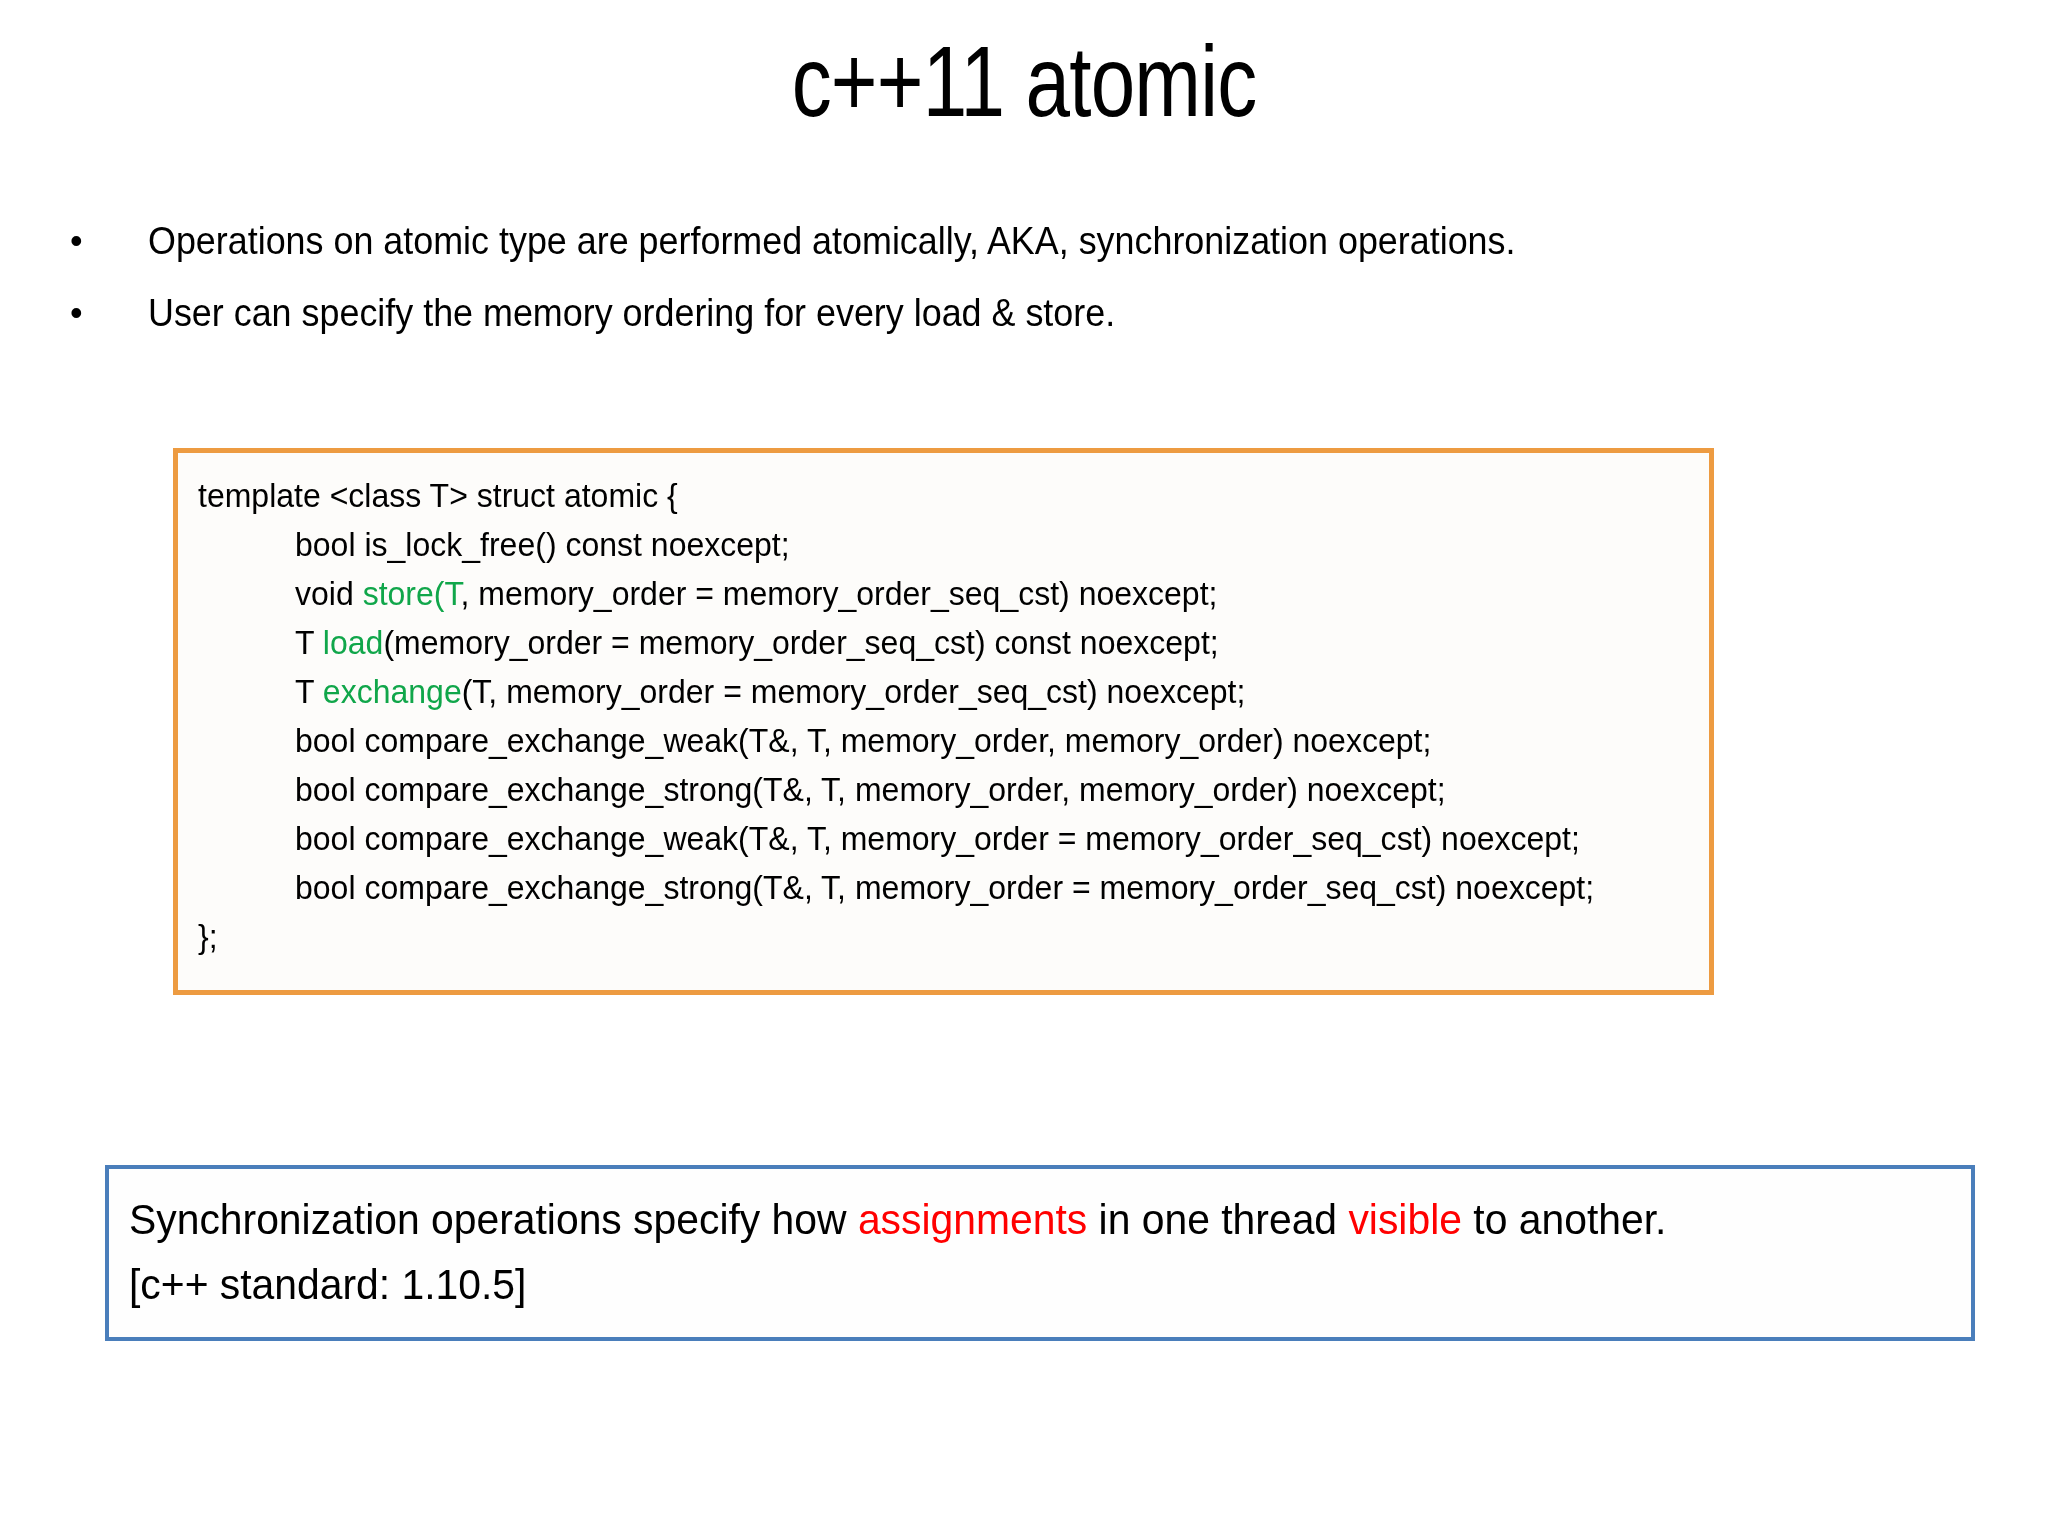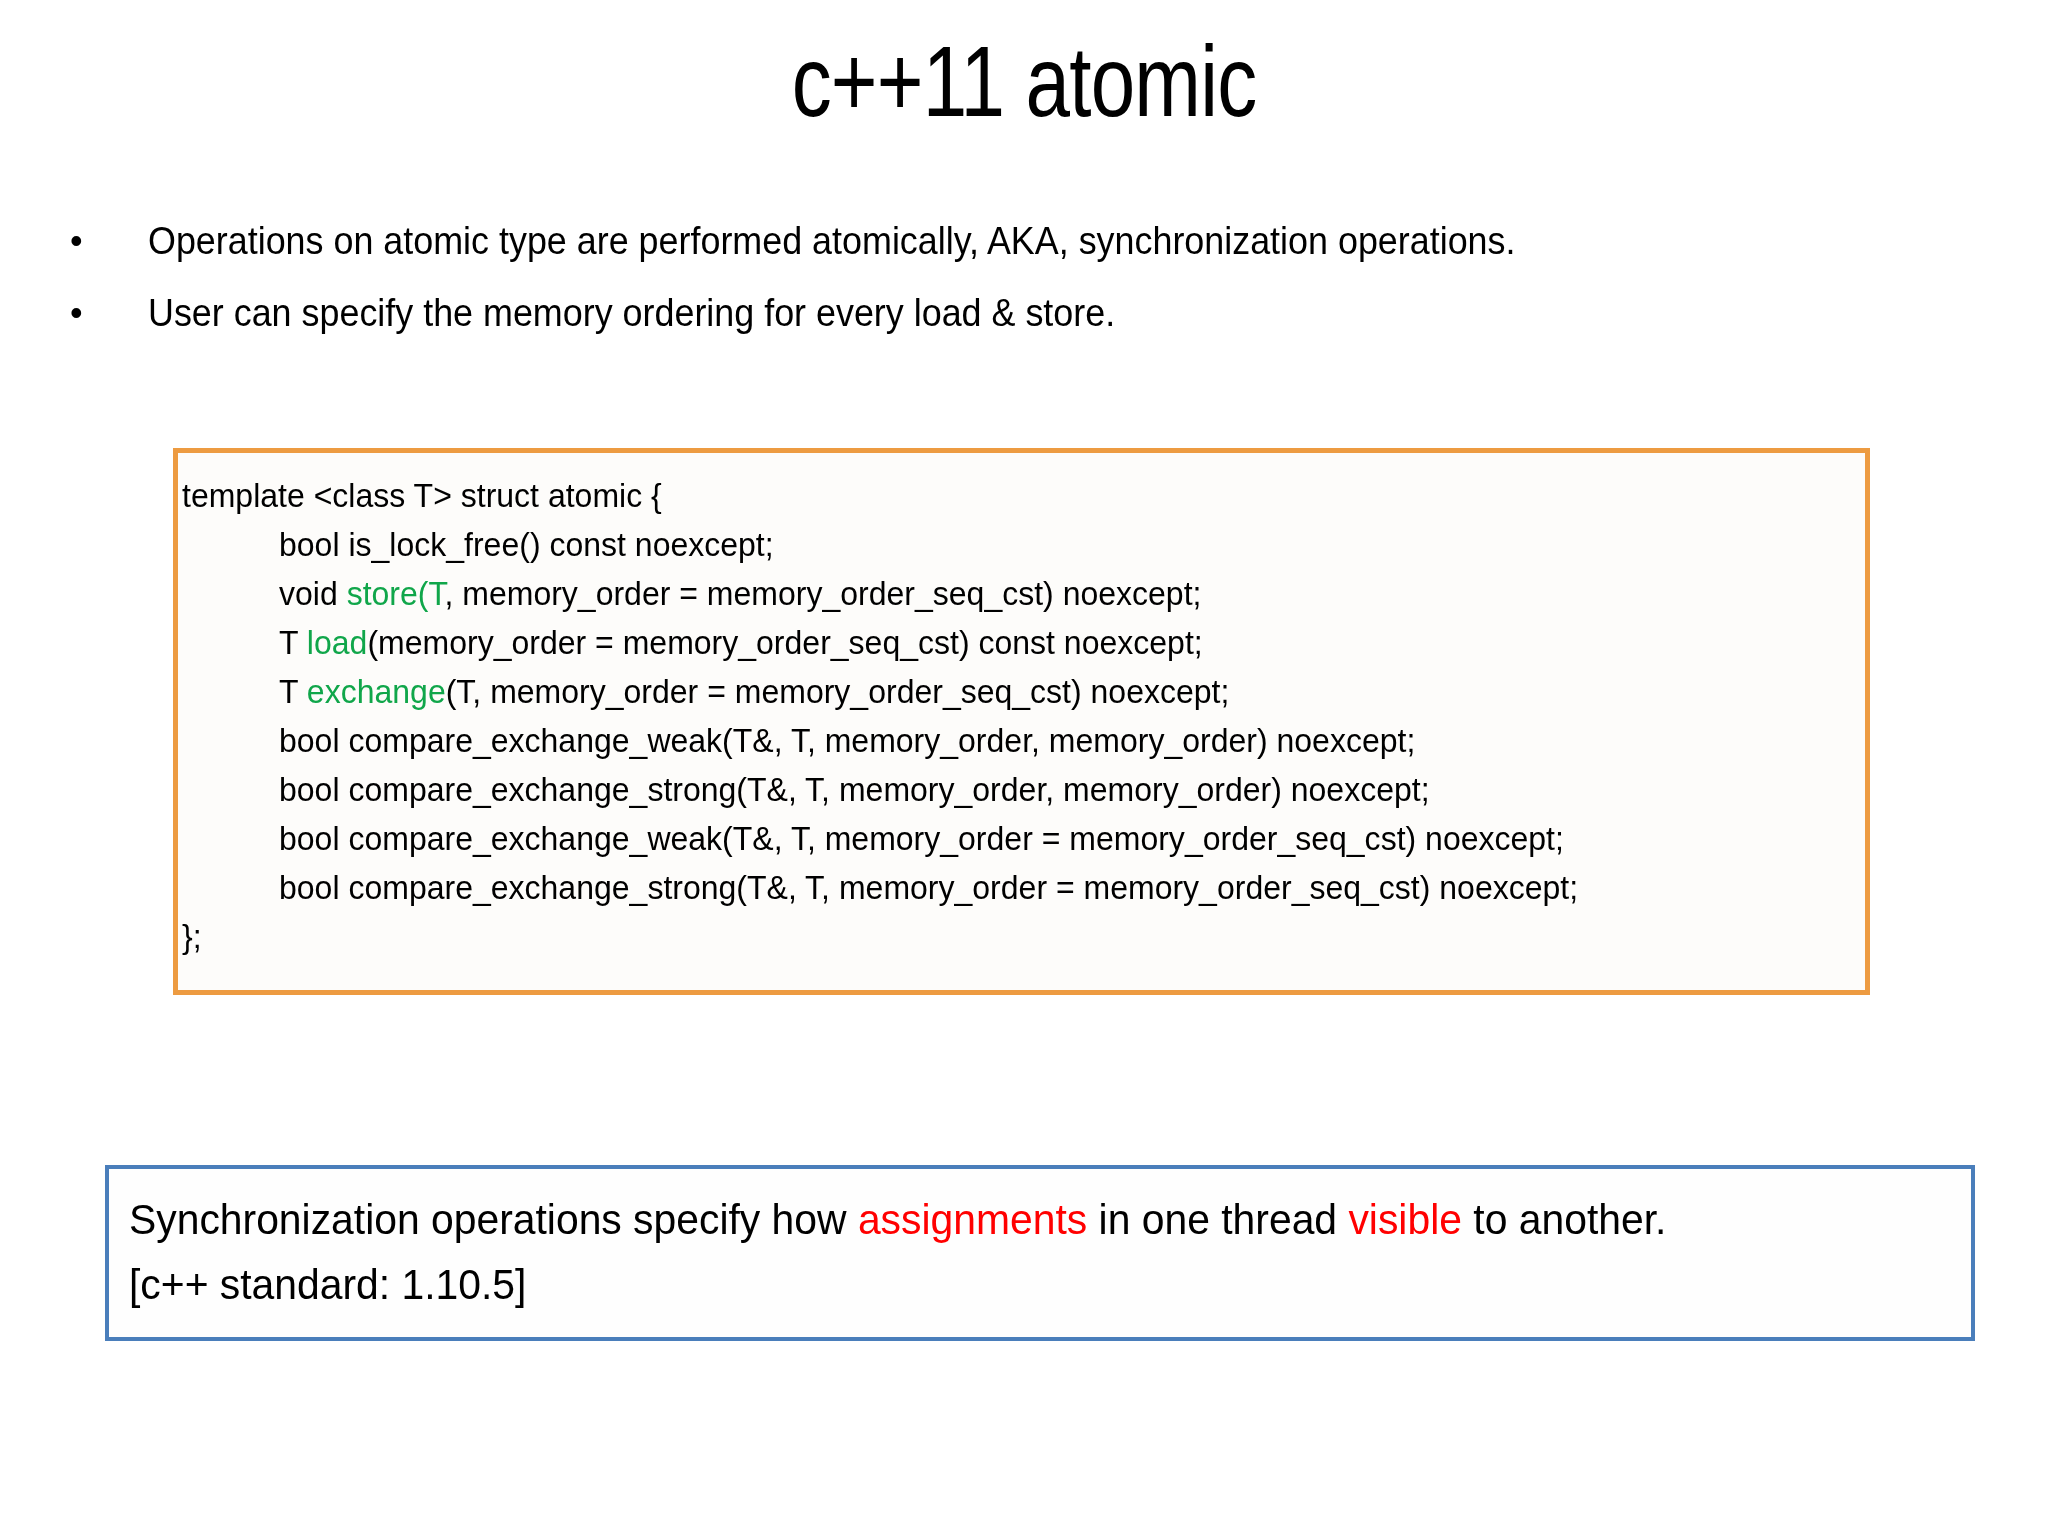--- a/index.html
+++ b/index.html
@@ -63,26 +63,26 @@
     transform: scaleX(0.92);
     transform-origin: 0 50%;
     color: #000000;
   }
 
   
   #code-box {
     position: absolute;
     left: 173px;
     top: 448px;
-    width: 1697px;
+    width: 1541px;
     height: 547px;
     border: 5px solid #ED9B41;
     background: #FDFCFA;
     box-sizing: border-box;
-    padding: 18px 0 0 4px;
+    padding: 18px 0 0 20px;
   }
   .code-line {
     font-size: 33px;
     line-height: 49px;
     white-space: pre;
     color: #000000;
     transform: scaleX(0.97);
     transform-origin: 0 50%;
   }
   .code-indent { padding-left: 100px; }

